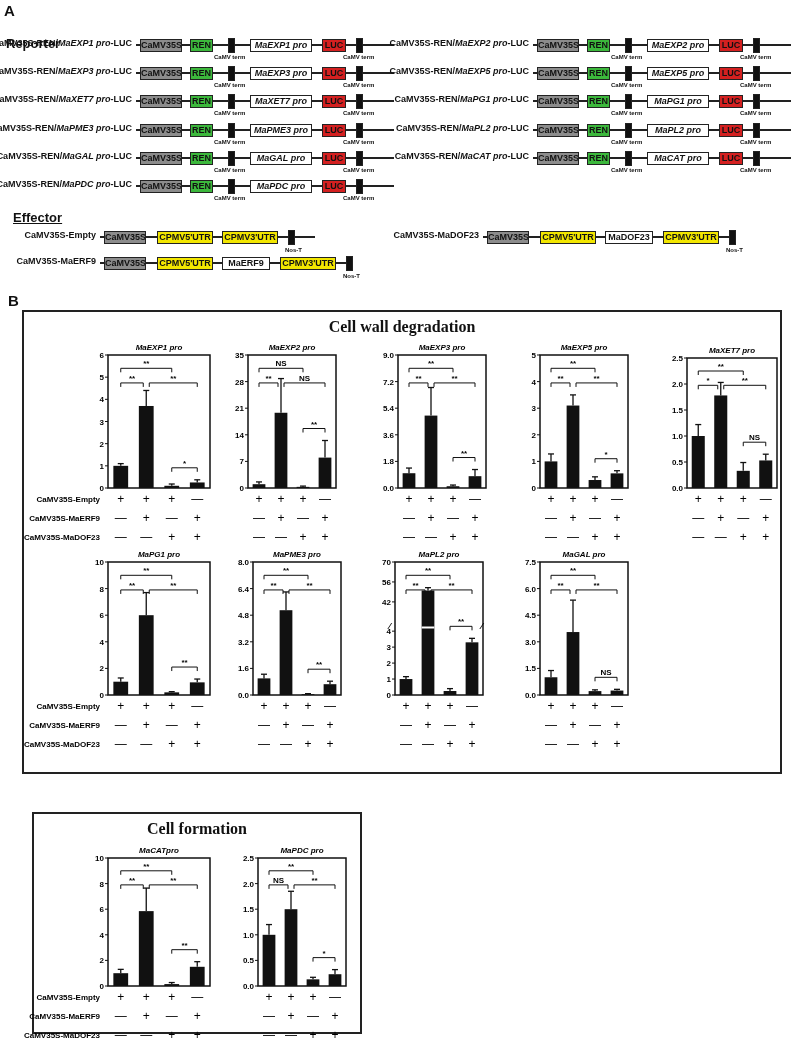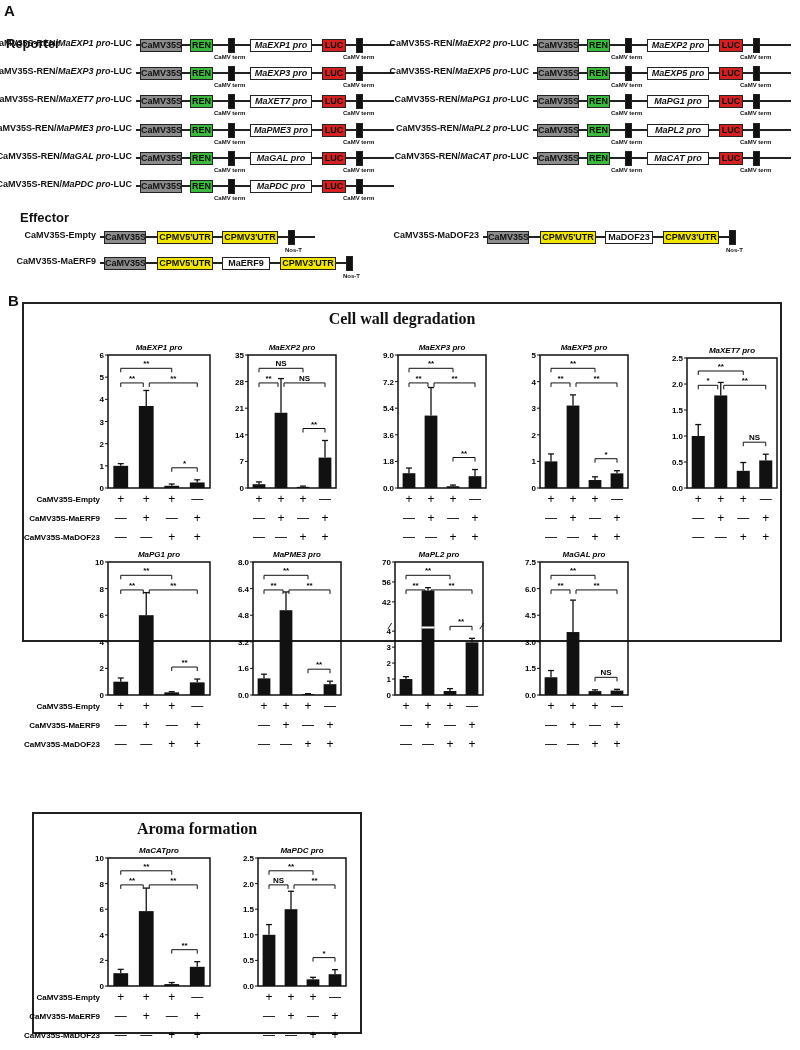--- a/index.html
+++ b/index.html
@@ -123,21 +123,21 @@
     <div class="abs" style="left: 537px; top: 151.8px; width: 42px; height: 13px; background: rgb(140, 140, 140); border: 1px solid rgb(34, 34, 34); box-sizing: border-box; font-size: 9px; font-weight: bold; text-align: center; line-height: 11px; white-space: nowrap; overflow: hidden;">CaMV35S</div>
     <div class="abs" style="left: 587px; top: 151.8px; width: 23px; height: 13px; background: rgb(60, 184, 60); border: 1px solid rgb(34, 34, 34); box-sizing: border-box; font-size: 9px; font-weight: bold; text-align: center; line-height: 11px; white-space: nowrap; overflow: hidden;">REN</div>
     <div class="abs" style="left: 625px; top: 150.8px; width: 7px; height: 15px; background: rgb(17, 17, 17); border: 1px solid rgb(34, 34, 34); box-sizing: border-box; font-size: 9px; font-weight: bold; text-align: center; line-height: 13px; white-space: nowrap; overflow: hidden;"></div>
     <div class="abs" style="left: 611px; top: 166.8px; font-size: 6px; font-weight: bold; white-space: nowrap;">CaMV term</div>
     <div class="abs" style="left: 647px; top: 151.8px; width: 62px; height: 13px; background: rgb(255, 255, 255); border: 1px solid rgb(34, 34, 34); box-sizing: border-box; font-size: 9px; font-weight: bold; text-align: center; line-height: 11px; white-space: nowrap; overflow: hidden; font-style: italic;">MaCAT pro</div>
     <div class="abs" style="left: 719px; top: 151.8px; width: 24px; height: 13px; background: rgb(212, 32, 32); border: 1px solid rgb(34, 34, 34); box-sizing: border-box; font-size: 9px; font-weight: bold; text-align: center; line-height: 11px; white-space: nowrap; overflow: hidden;">LUC</div>
     <div class="abs" style="left: 753px; top: 150.8px; width: 7px; height: 15px; background: rgb(17, 17, 17); border: 1px solid rgb(34, 34, 34); box-sizing: border-box; font-size: 9px; font-weight: bold; text-align: center; line-height: 13px; white-space: nowrap; overflow: hidden;"></div>
     <div class="abs" style="left: 740px; top: 166.8px; font-size: 6px; font-weight: bold; white-space: nowrap;">CaMV term</div>
   </div>
 
-<div class="abs section-title" style="left:20px;top:210px;">Effector</div>
+<div class="abs section-title" style="left:13px;top:210px;text-decoration:underline;">Effector</div>
 <div id="effectors">
     <div class="abs construct-label" style="right: 704px; top: 230px;">CaMV35S-Empty</div>
     <div class="abs" style="left: 100px; top: 236px; width: 215px; height: 2px; background: rgb(34, 34, 34);"></div>
     <div class="abs" style="left: 104px; top: 231px; width: 42px; height: 13px; background: rgb(140, 140, 140); border: 1px solid rgb(34, 34, 34); box-sizing: border-box; font-size: 9px; font-weight: bold; text-align: center; line-height: 11px; white-space: nowrap; overflow: hidden;">CaMV35S</div>
     <div class="abs" style="left: 157px; top: 231px; width: 56px; height: 13px; background: rgb(242, 230, 0); border: 1px solid rgb(34, 34, 34); box-sizing: border-box; font-size: 9px; font-weight: bold; text-align: center; line-height: 11px; white-space: nowrap; overflow: hidden;">CPMV5'UTR</div>
     <div class="abs" style="left: 222px; top: 231px; width: 56px; height: 13px; background: rgb(242, 230, 0); border: 1px solid rgb(34, 34, 34); box-sizing: border-box; font-size: 9px; font-weight: bold; text-align: center; line-height: 11px; white-space: nowrap; overflow: hidden;">CPMV3'UTR</div>
     <div class="abs" style="left: 288px; top: 230px; width: 7px; height: 15px; background: rgb(17, 17, 17); border: 1px solid rgb(34, 34, 34); box-sizing: border-box; font-size: 9px; font-weight: bold; text-align: center; line-height: 13px; white-space: nowrap; overflow: hidden;"></div>
     <div class="abs" style="left: 285px; top: 247px; font-size: 6px; font-weight: bold; white-space: nowrap;">Nos-T</div>
     <div class="abs construct-label" style="right: 704px; top: 256px;">CaMV35S-MaERF9</div>
     <div class="abs" style="left: 100px; top: 262px; width: 250px; height: 2px; background: rgb(34, 34, 34);"></div>
@@ -152,26 +152,26 @@
     <div class="abs" style="left: 487px; top: 231px; width: 42px; height: 13px; background: rgb(140, 140, 140); border: 1px solid rgb(34, 34, 34); box-sizing: border-box; font-size: 9px; font-weight: bold; text-align: center; line-height: 11px; white-space: nowrap; overflow: hidden;">CaMV35S</div>
     <div class="abs" style="left: 540px; top: 231px; width: 56px; height: 13px; background: rgb(242, 230, 0); border: 1px solid rgb(34, 34, 34); box-sizing: border-box; font-size: 9px; font-weight: bold; text-align: center; line-height: 11px; white-space: nowrap; overflow: hidden;">CPMV5'UTR</div>
     <div class="abs" style="left: 605px; top: 231px; width: 48px; height: 13px; background: rgb(255, 255, 255); border: 1px solid rgb(34, 34, 34); box-sizing: border-box; font-size: 9px; font-weight: bold; text-align: center; line-height: 11px; white-space: nowrap; overflow: hidden;">MaDOF23</div>
     <div class="abs" style="left: 663px; top: 231px; width: 56px; height: 13px; background: rgb(242, 230, 0); border: 1px solid rgb(34, 34, 34); box-sizing: border-box; font-size: 9px; font-weight: bold; text-align: center; line-height: 11px; white-space: nowrap; overflow: hidden;">CPMV3'UTR</div>
     <div class="abs" style="left: 729px; top: 230px; width: 7px; height: 15px; background: rgb(17, 17, 17); border: 1px solid rgb(34, 34, 34); box-sizing: border-box; font-size: 9px; font-weight: bold; text-align: center; line-height: 13px; white-space: nowrap; overflow: hidden;"></div>
     <div class="abs" style="left: 726px; top: 247px; font-size: 6px; font-weight: bold; white-space: nowrap;">Nos-T</div>
   </div>
 
 <div class="abs panel-letter" style="left:8px;top:292px;">B</div>
 
-<div class="abs frame" style="left:22px;top:302px;width:760px;height:340px;">
+<div class="abs frame" style="left:22px;top:310px;width:760px;height:464px;">
   <div class="frame-title" style="margin-top:6px;">Cell wall degradation</div>
 </div>
 
 <div class="abs frame" style="left:32px;top:812px;width:330px;height:222px;">
-  <div class="frame-title" style="margin-top:6px;">Aroma formation</div>
+  <div class="frame-title" style="margin-top:6px;">Cell formation</div>
 </div>
 
 <svg id="charts" class="abs" style="left:0;top:0;" width="800" height="1050">
     <text x="159" y="350" text-anchor="middle" font-size="8" font-weight="bold" font-style="italic">MaEXP1 pro</text>
     <rect x="108" y="355" width="102" height="133" fill="none" stroke="#111" stroke-width="1.5"></rect>
     <line x1="105" y1="488" x2="108" y2="488" stroke="#111" stroke-width="1"></line>
     <text x="104" y="491" text-anchor="end" font-size="8" font-weight="bold">0</text>
     <line x1="105" y1="465.8333333333333" x2="108" y2="465.8333333333333" stroke="#111" stroke-width="1"></line>
     <text x="104" y="468.8333333333333" text-anchor="end" font-size="8" font-weight="bold">1</text>
     <line x1="105" y1="443.6666666666667" x2="108" y2="443.6666666666667" stroke="#111" stroke-width="1"></line>

